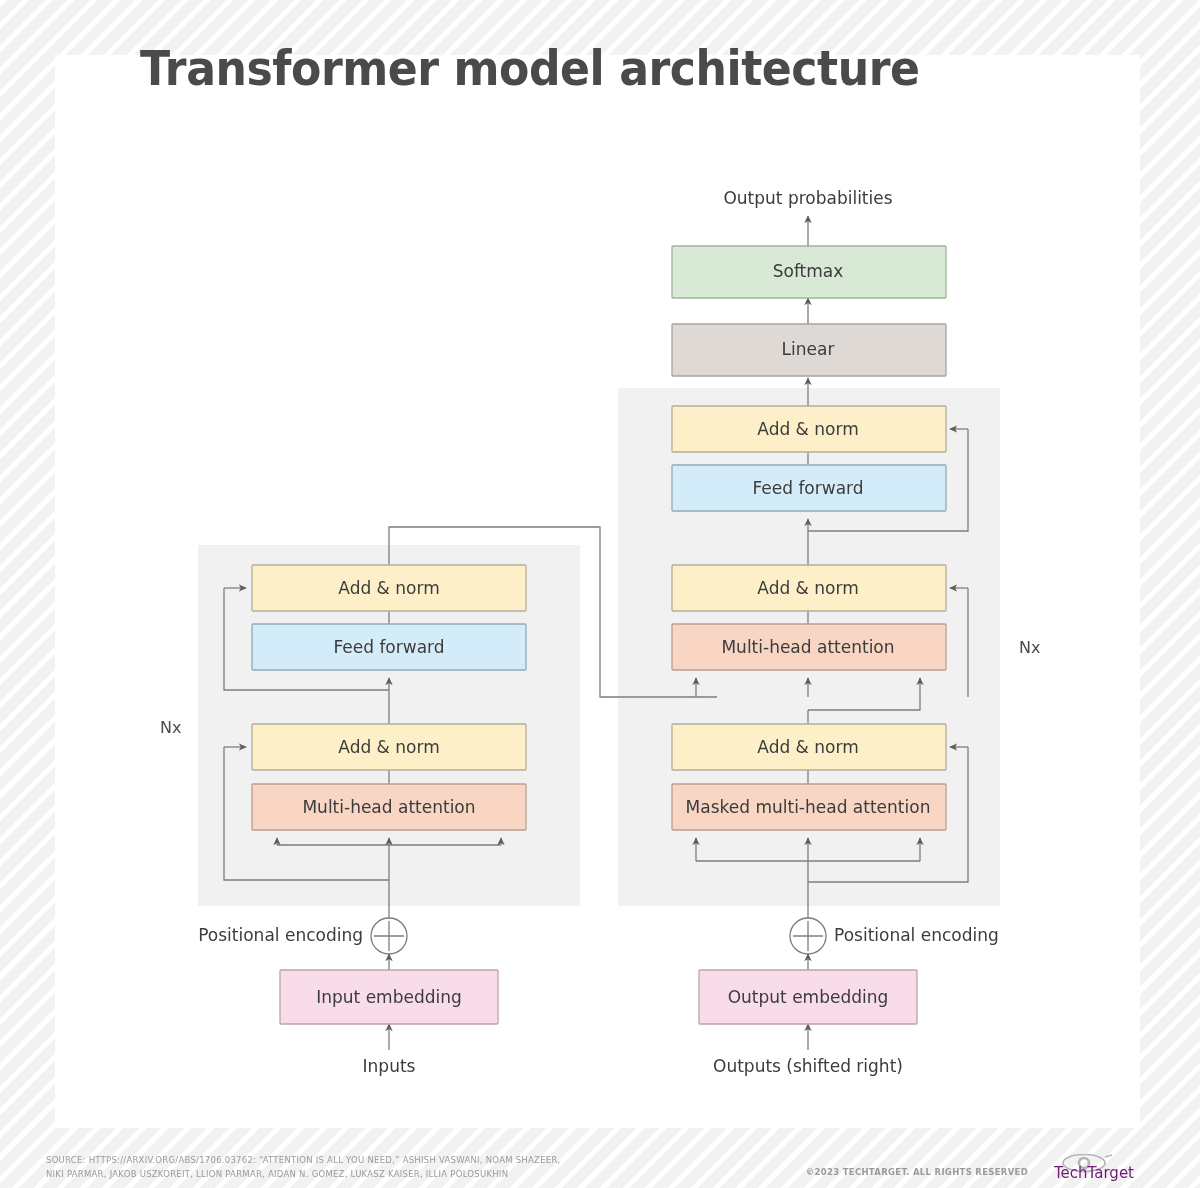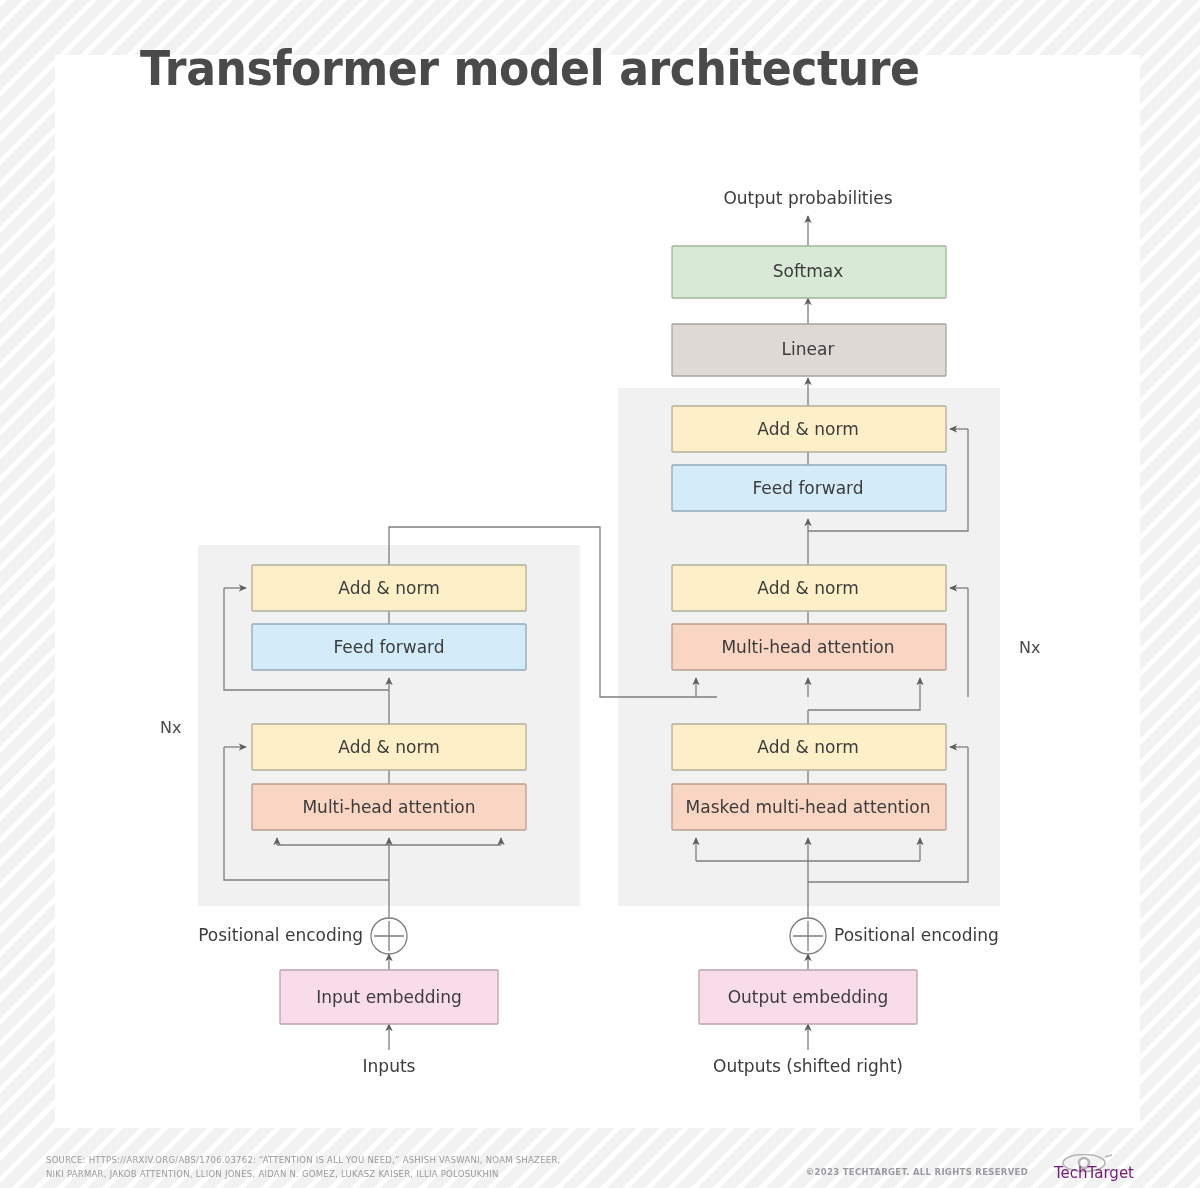--- a/index.html
+++ b/index.html
@@ -229,21 +229,21 @@
 
   <text class="plain" x="808" y="1067" text-anchor="middle">Outputs (shifted right)</text>
 
   <text class="nxlabel" x="160" y="728" text-anchor="start">Nx</text>
 
   <text class="nxlabel" x="1019" y="648" text-anchor="start">Nx</text>
 </svg>
 
 <div id="footer">
   <div class="srcline" id="src1">SOURCE: HTTPS://ARXIV.ORG/ABS/1706.03762: “ATTENTION IS ALL YOU NEED,” ASHISH VASWANI, NOAM SHAZEER,</div>
-  <div class="srcline" id="src2">NIKI PARMAR, JAKOB ATTENTION, LLION JONES, AIDAN N. GOMEZ, LUKASZ KAISER, ILLIA POLOSUKHIN</div>
+  <div class="srcline" id="src2">NIKI PARMAR, JAKOB USZKOREIT, LLION PARMAR, AIDAN N. GOMEZ, LUKASZ KAISER, ILLIA POLOSUKHIN</div>
   <div id="copy">©2023 TECHTARGET. ALL RIGHTS RESERVED</div>
   <svg id="brand" viewBox="0 0 100 32">
     <ellipse cx="50" cy="9" rx="21" ry="8.5" fill="none" stroke="#b4b4b9" stroke-width="1.6"></ellipse>
     <circle cx="50" cy="9" r="5" fill="none" stroke="#b4b4b9" stroke-width="2.6"></circle>
     <path d="M71,3 L78,1" stroke="#b4b4b9" stroke-width="1.6" fill="none"></path>
   </svg>
   <div id="brandtext">TechTarget</div>
 </div>
 
 </body></html>

